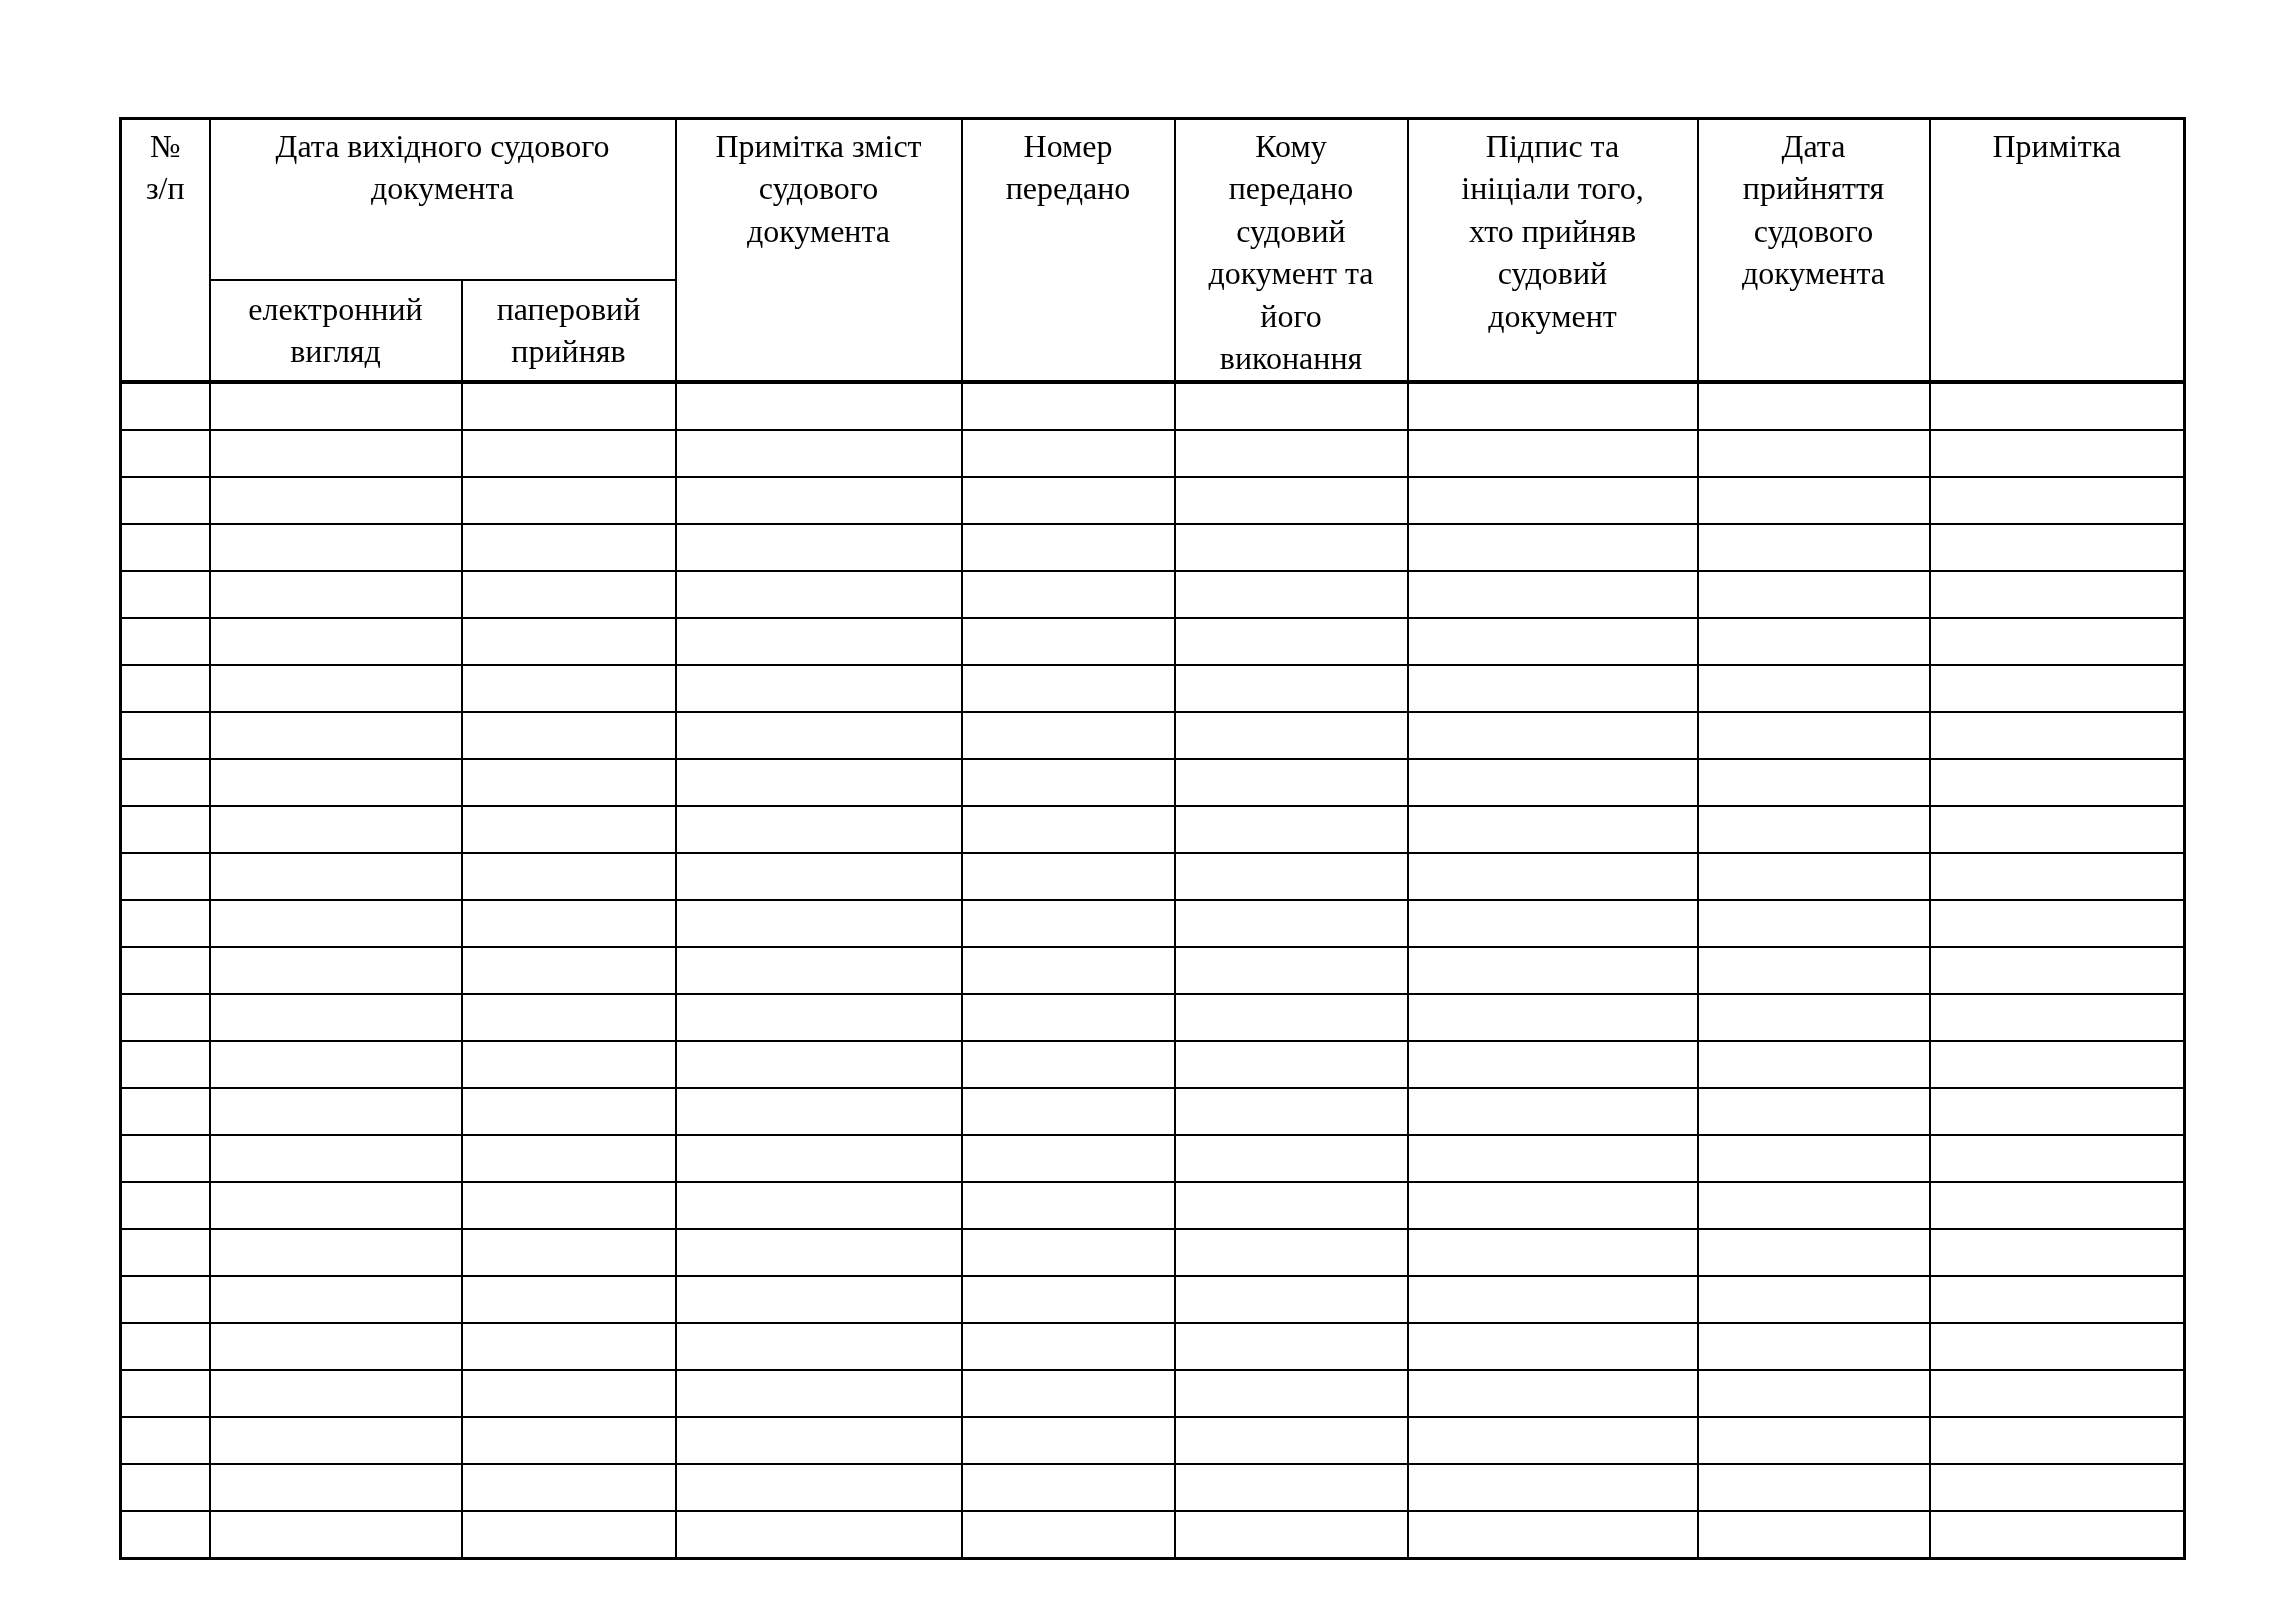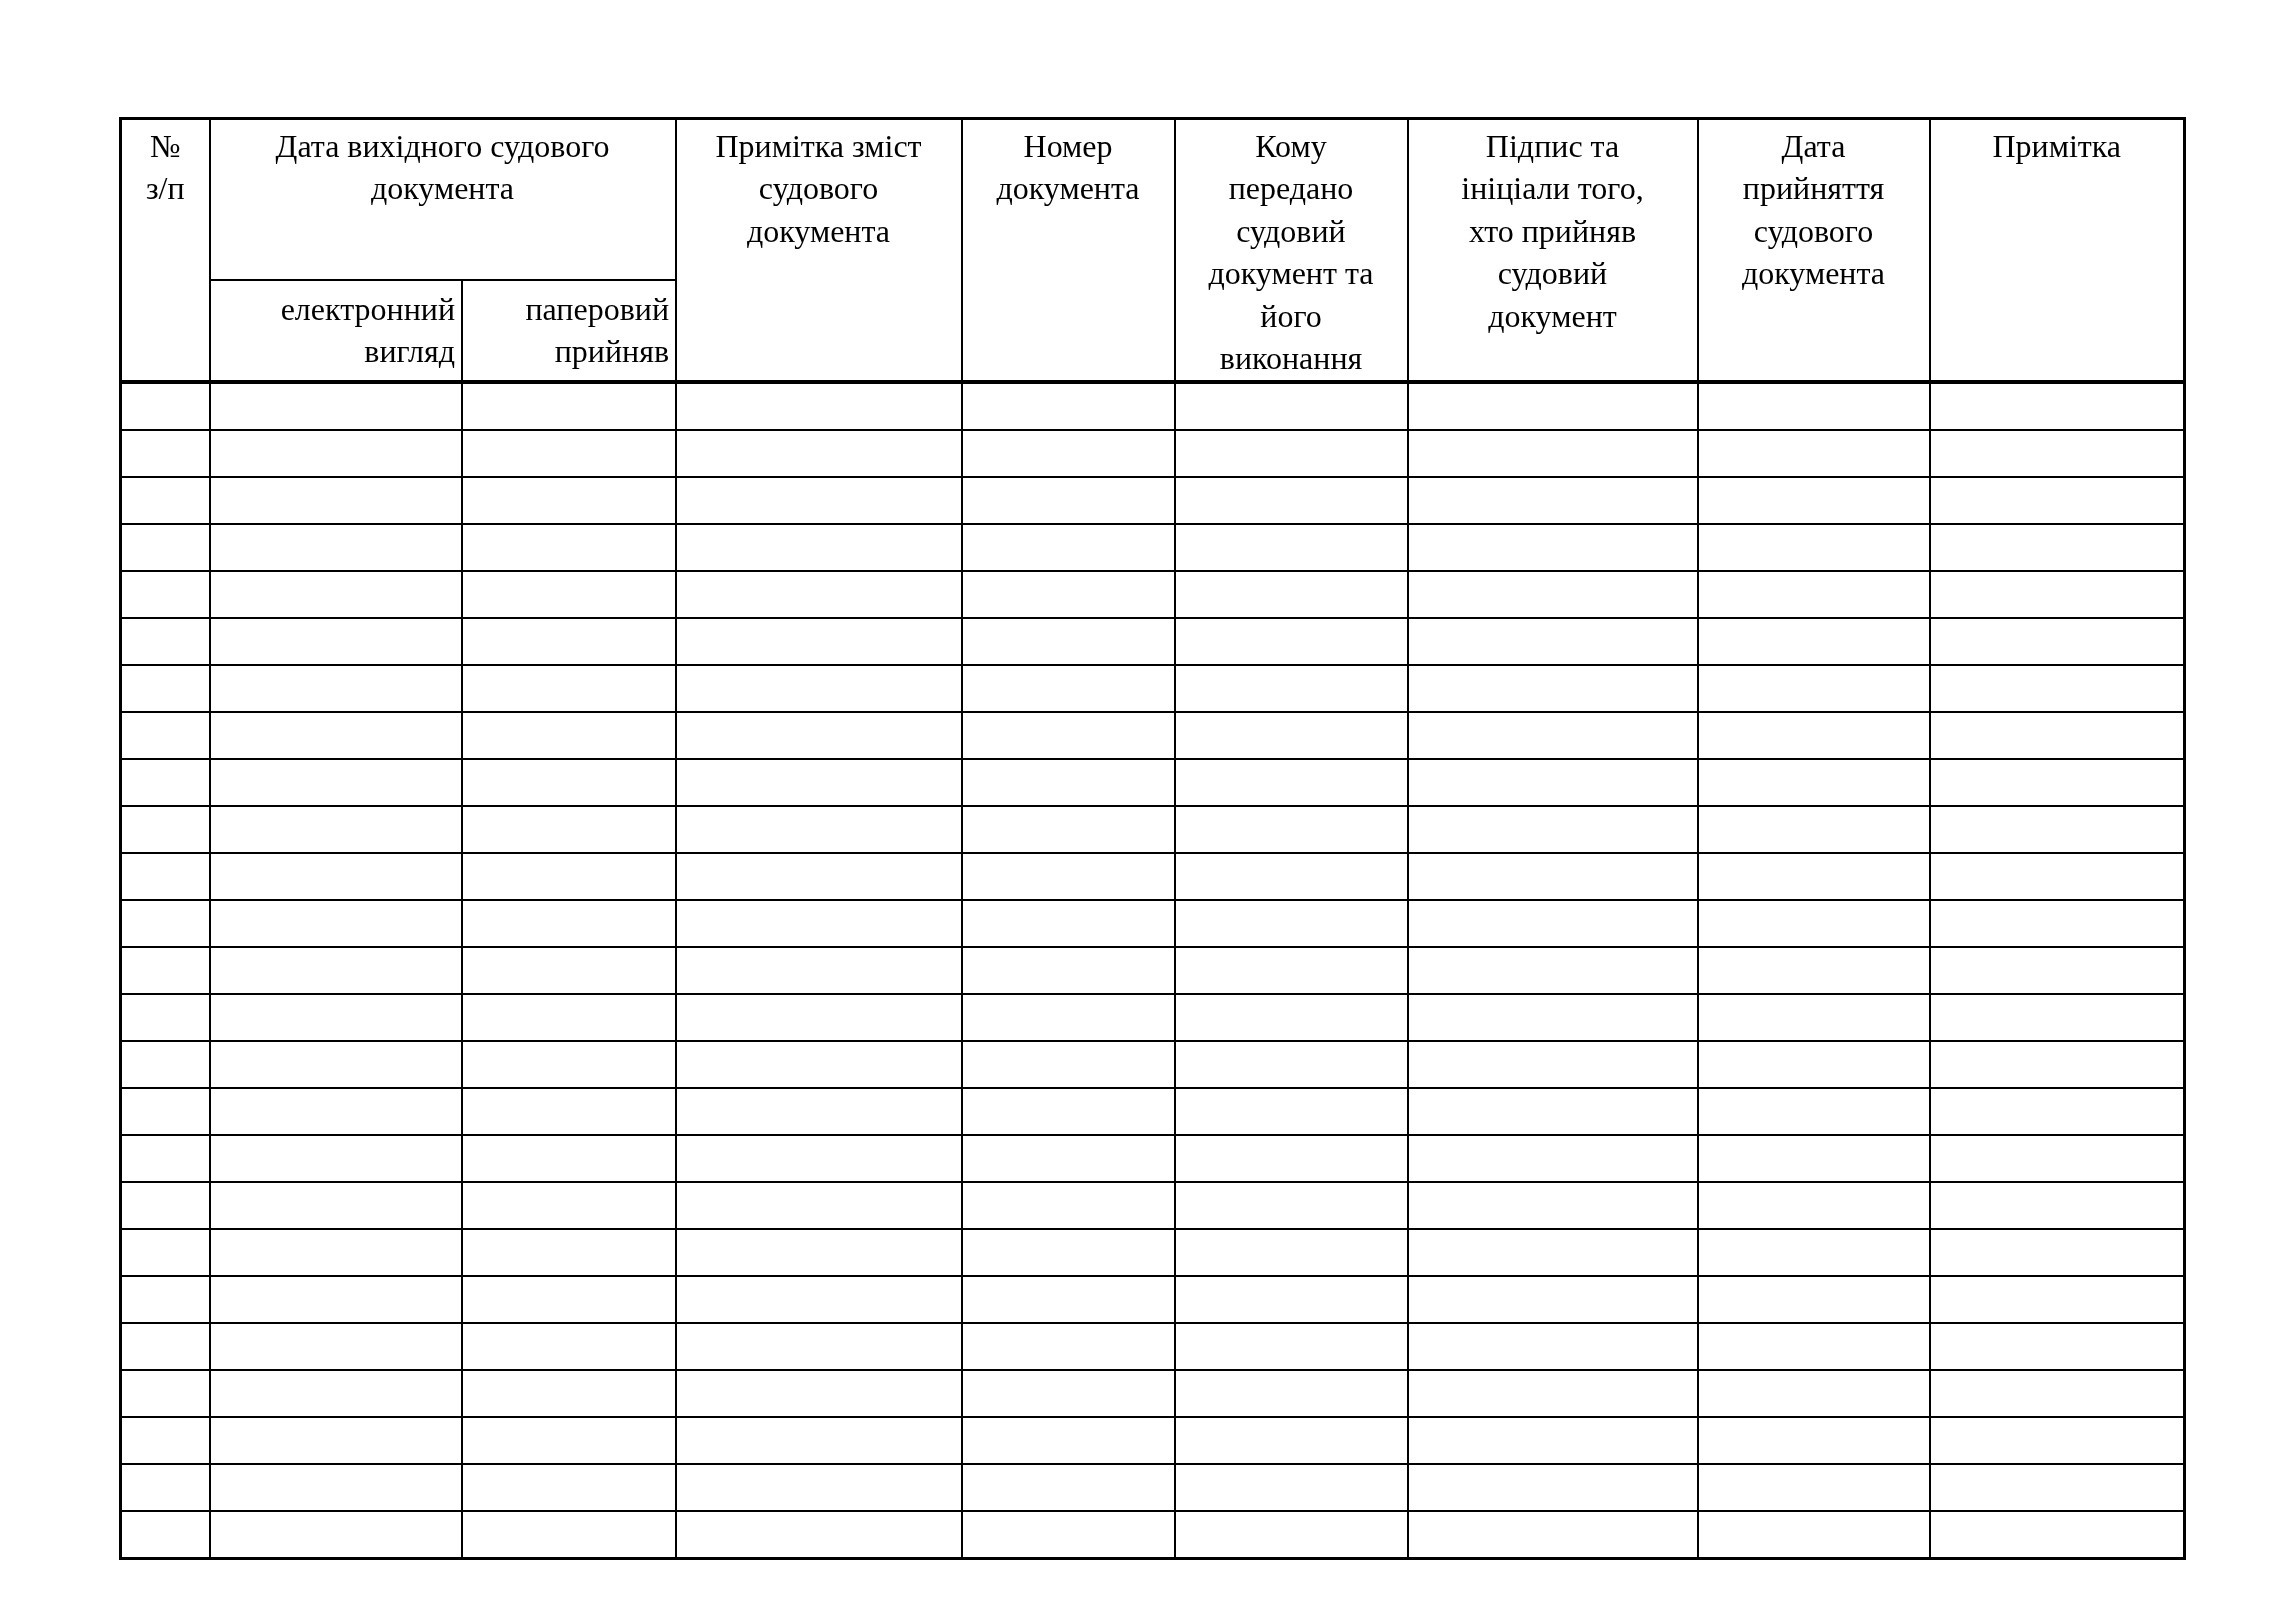--- a/index.html
+++ b/index.html
@@ -41,21 +41,20 @@
     white-space: pre-line;
     padding: 4.6px 5.5px 0 5.5px;
     border-bottom-width: 4.6px; 
   }
   table.journal thead th.group {
     border-bottom-width: 2.8px; 
   }
   table.journal thead th.sub {
     vertical-align: middle;
     padding-top: 0;
-    text-align: right;
   }
   tr.header-row-1 { height: 160px; }
   tr.header-row-2 { height: 101px; }
   table.journal tbody tr { height: 45px; }
   table.journal tbody td { height: 45px; }
 </style>
 </head>
 <body>
 
 <div class="page">
@@ -74,21 +73,21 @@
     <thead>
       <tr class="header-row-1">
         <th rowspan="2">№
 з/п</th>
         <th colspan="2" class="group">Дата вихідного судового
 документа</th>
         <th rowspan="2">Примітка зміст
 судового
 документа</th>
         <th rowspan="2">Номер
-документа</th>
+передано</th>
         <th rowspan="2">Кому
 передано
 судовий
 документ та
 його
 виконання</th>
         <th rowspan="2">Підпис та
 ініціали того,
 хто прийняв
 судовий

